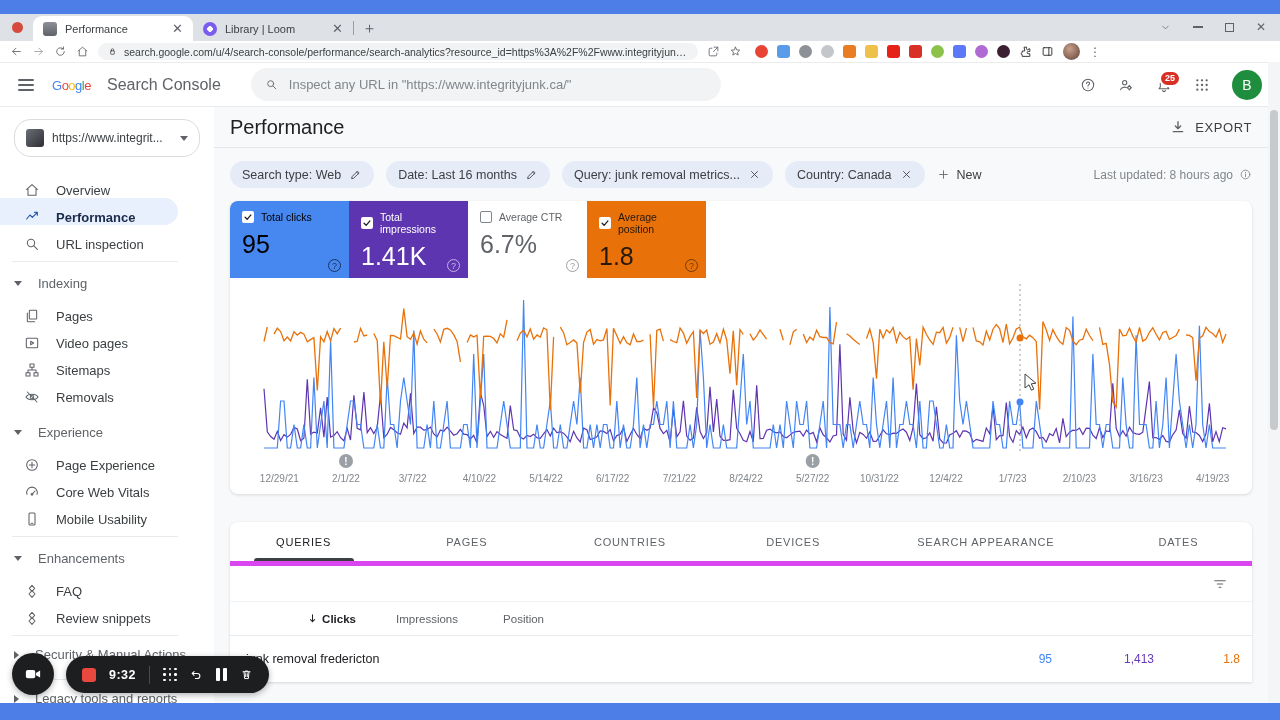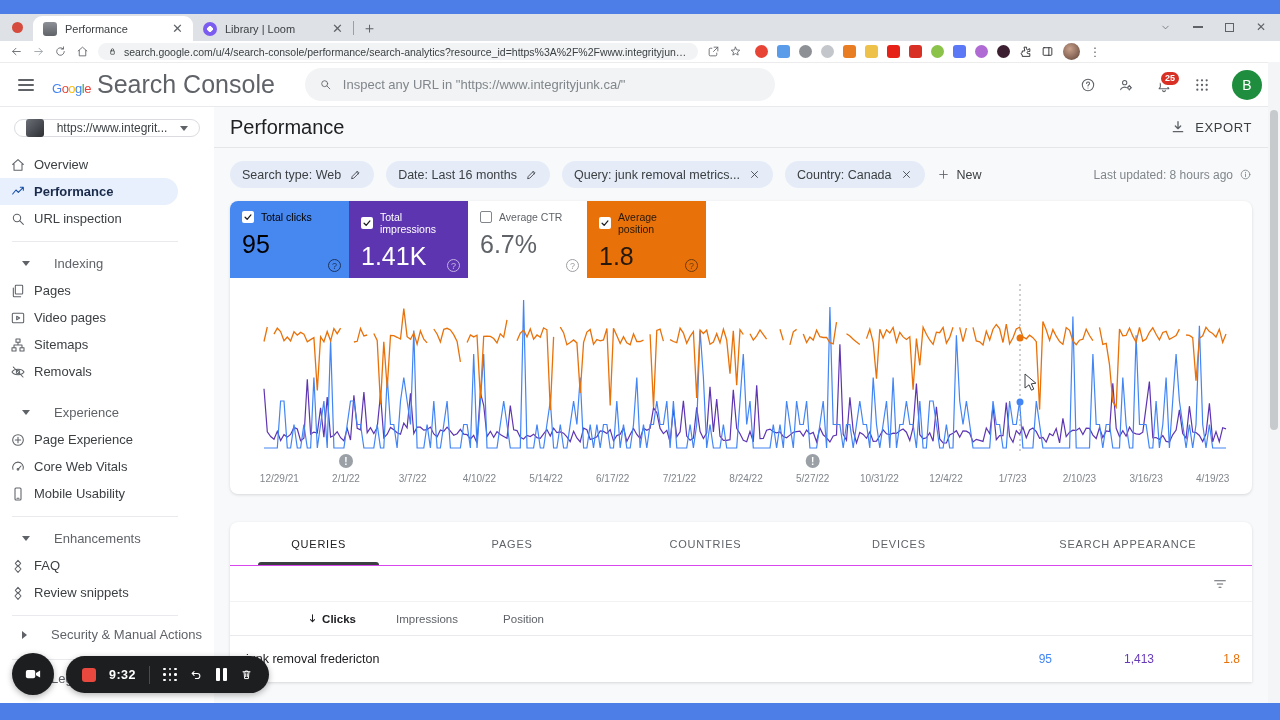--- a/index.html
+++ b/index.html
@@ -37,46 +37,46 @@
   .ext { width:13px; height:13px; display:inline-block; }
   .bavatar { width:17px; height:17px; border-radius:50%; background:radial-gradient(circle at 40% 35%, #c9a08a, #5d4037); }
   .bmenu { color:#5f6368; font-size:12px; letter-spacing:0; }
 
   
   .gsc-header { position:absolute; top:63px; left:0; right:0; height:44px; background:#fff; border-bottom:1px solid #e8eaed; display:flex; align-items:center; padding:0 18px; z-index:5; }
   .hamburger { display:flex; flex-direction:column; gap:3px; width:16px; }
   .hamburger i { height:2px; background:#5f6368; border-radius:1px; }
   .logo { display:flex; align-items:baseline; margin-left:18px; }
   .logo .gword { font-size:13px; letter-spacing:-0.5px; font-weight:500; }
-  .logo .product { font-size:25px; color:#5f6368; margin-left:6px; font-weight:400; }
+  .logo .product { font-size:16px; color:#5f6368; margin-left:16px; font-weight:400; }
   .searchpill { margin-left:30px; width:470px; height:33px; background:#f1f3f4; border-radius:17px; display:flex; align-items:center; gap:11px; padding:0 14px; color:#5f6368; }
   .searchpill input { border:none; outline:none; background:transparent; flex:1; font-size:13px; color:#3c4043; font-family:inherit; }
   .searchpill input::placeholder { color:#80868b; }
   .hdr-right { margin-left:auto; display:flex; align-items:center; gap:22px; color:#5f6368; }
   .bellwrap { position:relative; }
   .badge { position:absolute; top:-7px; right:-9px; background:#d93025; color:#fff; font-size:9px; font-weight:700; border-radius:9px; padding:1.5px 4px; border:2px solid #fff; }
   .gavatar { width:30px; height:30px; border-radius:50%; background:#1e8e3e; color:#fff; display:flex; align-items:center; justify-content:center; font-size:14px; font-weight:500; }
 
   
   .ic { width:16px; height:16px; stroke:currentColor; fill:none; stroke-width:1.6; stroke-linecap:round; stroke-linejoin:round; display:block; }
   .ic.sm { width:13px; height:13px; }
   .ic.xs { width:11px; height:11px; }
 
   
   .sidebar { position:absolute; top:107px; left:0; width:214px; bottom:17px; background:#fff; overflow:hidden; }
-  .prop { margin:12px 14px 14px; height:18px; border:1px solid #dadce0; border-radius:17px; display:flex; align-items:center; gap:8px; padding:0 11px; font-size:12px; color:#3c4043;text-align:center; }
+  .prop { margin:12px 14px 14px; height:38px; border:1px solid #dadce0; border-radius:17px; display:flex; align-items:center; gap:8px; padding:0 11px; font-size:12px; color:#3c4043; }
   .prop .thumb { width:18px; height:18px; border-radius:3px; background:linear-gradient(135deg,#6b6f76,#2c2e33); flex:0 0 auto; }
   .prop .ptxt { flex:1; white-space:nowrap; overflow:hidden; }
   .caret-d { width:0; height:0; border-left:4.5px solid transparent; border-right:4.5px solid transparent; border-top:5px solid #5f6368; }
   .caret-r { width:0; height:0; border-top:4.5px solid transparent; border-bottom:4.5px solid transparent; border-left:5px solid #5f6368; }
-  .nv { height:27px; display:flex; align-items:center; gap:8px; padding-left:10px; font-size:13px; color:#3c4043; width:178px; border-radius:0 16px 16px 0; }
+  .nv { height:27px; display:flex; align-items:flex-end; gap:16px; padding-left:24px; font-size:13px; color:#3c4043; width:178px; border-radius:0 16px 16px 0; }
   .nv .i { color:#5f6368; width:16px; height:16px; }
   .nv.active { background:#e8f0fe; color:#1a2a4a; font-weight:700; }
   .nv.active .i { color:#174ea6; }
-  .sect { height:27px; display:flex; align-items:center; gap:24px; padding-left:22px; font-size:13px; color:#5f6368; margin-top:8px; }
+  .sect { height:27px; display:flex; align-items:center; gap:16px; padding-left:14px; font-size:13px; color:#5f6368; margin-top:8px; }
   .sect.toplevel { height:31px; margin-top:2px; }
   .sdiv { border-top:1px solid #e8eaed; margin:9px 0 3px 12px; width:166px; }
 
   
   .main { position:absolute; top:107px; left:214px; right:0; bottom:17px; background:#f8f9fa; overflow:hidden; }
   .titlerow { height:41px; display:flex; align-items:center; padding:0 28px 0 16px; border-bottom:1px solid #e4e6e9; }
   .pagetitle { font-size:20px; color:#202124; }
   .exportbtn { margin-left:auto; display:flex; align-items:center; gap:9px; font-size:13px; color:#3c4043; letter-spacing:.6px; font-weight:500; }
   .exportbtn .i { color:#5f6368; }
   .filterrow { display:flex; align-items:center; gap:12px; padding:13px 28px 0 16px; }
@@ -93,21 +93,21 @@
   .cb.off { border:1.6px solid #80868b; background:transparent; }
   .mvalue { font-size:25px; margin-top:7px; font-weight:400; }
   .qhelp { position:absolute; right:8px; bottom:6px; width:13px; height:13px; border-radius:50%; border:1.3px solid currentColor; opacity:.62; font-size:9px; display:flex; align-items:center; justify-content:center; }
 
   .chartwrap { position:relative; height:195px; }
   .chartwrap svg { position:absolute; inset:0; width:100%; height:100%; }
   .ticks { display:flex; padding:0 6px 10px 16px;align-items:center; }
   .ticks span { flex:1; text-align:center; font-size:10px; color:#80868b; }
 
   .tablecard { margin:28px 28px 0 16px; background:#fff; border-radius:8px 8px 0 0; box-shadow:0 1px 3px rgba(60,64,67,.18); }
-  .tabsrow { display:flex; height:44px; border-bottom:1px solid #d946ef;gap:16px; }
+  .tabsrow { display:flex; height:44px; border-bottom:5px solid #d946ef;gap:16px; }
   .dtab { flex:1; display:flex; align-items:center; justify-content:center; font-size:11px; letter-spacing:.8px; color:#5f6368; position:relative; font-weight:500; }
   .dtab.wide { flex:1.4; }
   .dtab.active { color:#202124; }
   .dtab.active::after { content:""; position:absolute; bottom:0; left:16%; right:16%; height:3px; background:#3c4043; border-radius:3px 3px 0 0; }
   .tfilterrow { height:36px; display:flex; align-items:center; justify-content:flex-end; padding-right:24px; color:#5f6368; border-bottom:1px solid #f1f2f4; }
   .thead { height:34px; display:flex; align-items:center; font-size:11.5px; color:#5f6368; padding:0 12px 0 16px; border-bottom:1px solid #e8eaed; }
   .thead .qcol { flex:1; }
   .col-clicks { width:110px; text-align:right; }
   .col-imp { width:102px; text-align:right; }
   .col-pos { width:86px; text-align:right; }
@@ -571,20 +571,21 @@
     </div>
   </div>
 
   <div class="tablecard">
     <div class="tabsrow">
       <span class="dtab active">QUERIES</span>
       <span class="dtab">PAGES</span>
       <span class="dtab">COUNTRIES</span>
       <span class="dtab">DEVICES</span>
       <span class="dtab wide">SEARCH APPEARANCE</span>
+      <span class="dtab">DATES</span>
     </div>
     <div class="tfilterrow">
       <svg class="ic" viewBox="0 0 24 24">
           <path d="M4 7 H20 M8 12 H16 M10.5 17 H13.5"></path>
         </svg>
     </div>
     <div class="thead">
       <span class="col-clicks">
         <svg class="ic xs" viewBox="0 0 24 24" style="stroke:#202124;stroke-width:2.2">
             <path d="M12 4 V19 M7.5 14.5 L12 19 L16.5 14.5"></path>

